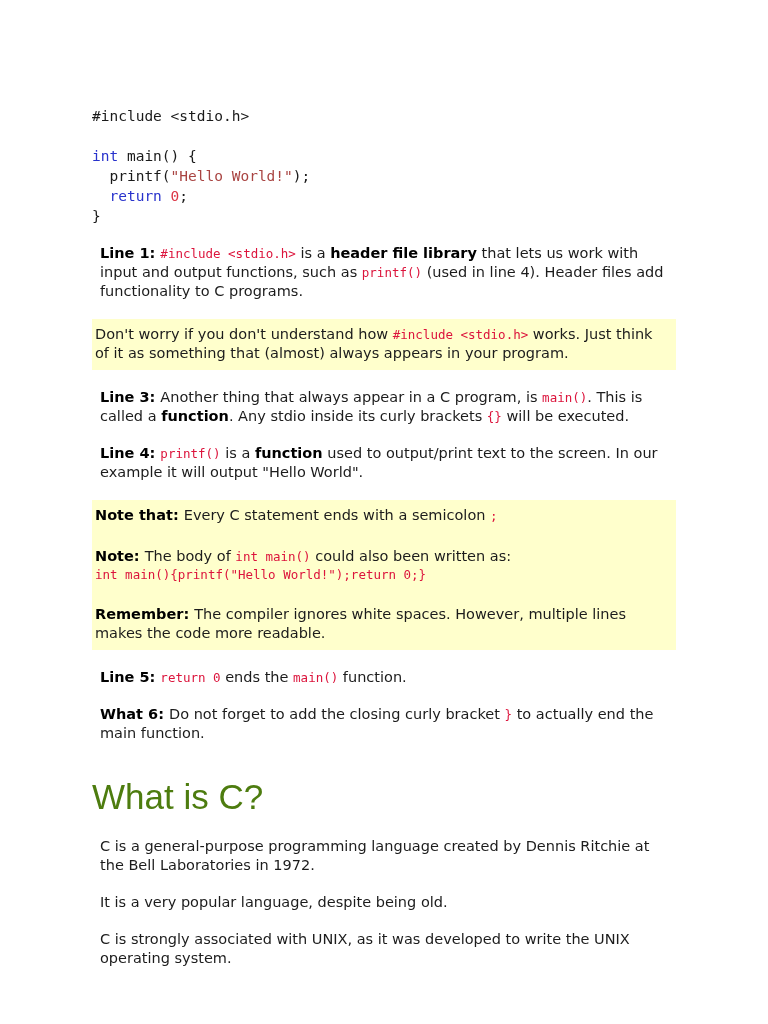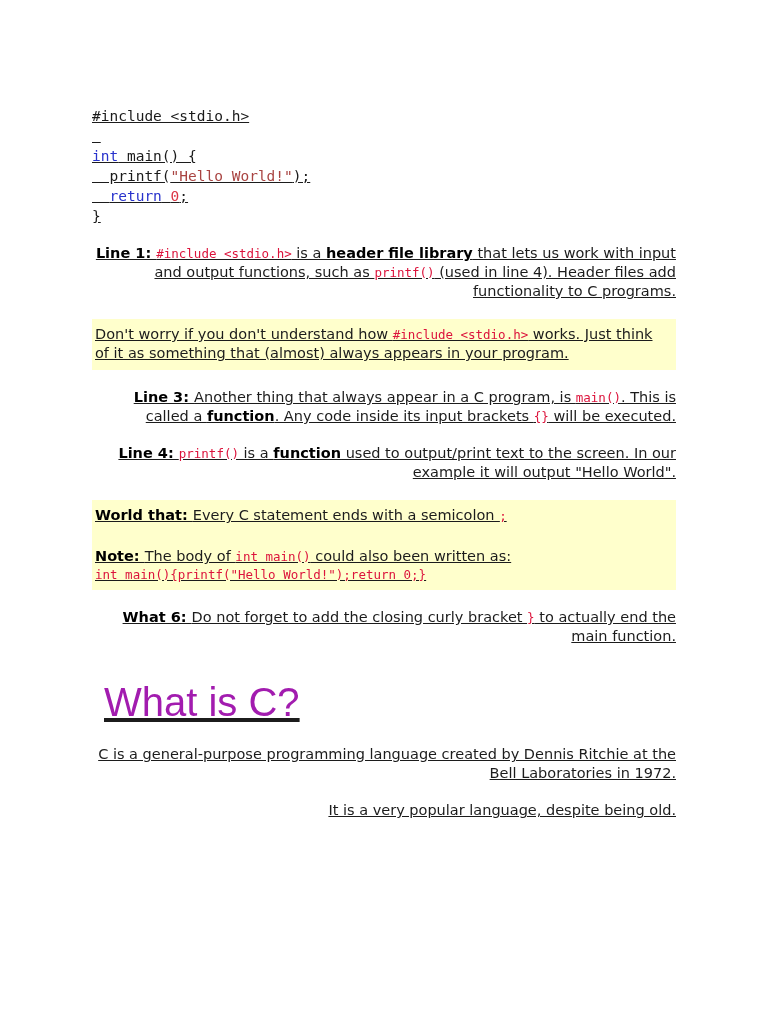--- a/index.html
+++ b/index.html
@@ -17,41 +17,39 @@
     height: 1024px;
     background: #ffffff;
     font-family: "DejaVu Sans", sans-serif;
     color: var(--c-text);
     overflow: hidden;
   }
   .page {
     width: 768px;
     height: 1024px;
     padding: 106px 92px 40px 92px;
-    text-decoration: underline;
   }
   
   .code-block {
     font-family: "DejaVu Sans Mono", monospace;
     font-size: 14.5px;
     line-height: 20px;
     color: #1a1a1a;
     margin: 0 0 14px 0;
     white-space: pre;
   }
   .tok-plain   { color: #1a1a1a; }
   .tok-keyword { color: var(--c-keyword); }
   .tok-string  { color: var(--c-string); }
   .tok-number  { color: var(--c-number); }
   
   .para {
     font-size: 14.5px;
     line-height: 19px;
-    margin: 18px 0;
-    text-align: right;
+    margin: 18px 8px;
   }
   .b { font-weight: bold; color: #000; }
   .codespan {
     font-family: "DejaVu Sans Mono", monospace;
     font-size: 12.5px;
     color: var(--c-codespan);
   }
   
   .note {
     background: var(--note-bg);
@@ -67,41 +65,44 @@
     font-size: 12.5px;
     line-height: 17px;
     color: var(--c-codespan);
     white-space: pre;
   }
   .gap { margin-top: 22px; }
   
   h1 {
     font-family: "Liberation Sans", sans-serif;
     font-weight: 400;
-    font-size: 40px;
-    color: #a21caf;
-    margin: 34px 0 20px 12px;
+    font-size: 35px;
+    color: #4d7c0f;
+    margin: 34px 0 20px 0;
     letter-spacing: 0;
   }
 </style>
 </head>
 <body>
 
 <div class="page">
   <div class="code-block"><div><span class="tok-plain">#include &lt;stdio.h&gt;</span></div><div>&nbsp;</div><div><span class="tok-keyword">int</span><span class="tok-plain"> main() {</span></div><div><span class="tok-plain">  printf(</span><span class="tok-string">"Hello World!"</span><span class="tok-plain">);</span></div><div><span class="tok-plain">  </span><span class="tok-keyword">return</span><span class="tok-plain"> </span><span class="tok-number">0</span><span class="tok-plain">;</span></div><div><span class="tok-plain">}</span></div></div>
   <div>
       <div class="para"><span class="b">Line 1: </span><span class="codespan">#include &lt;stdio.h&gt;</span><span> is a </span><span class="b">header file library</span><span> that lets us work with input and output functions, such as </span><span class="codespan">printf()</span><span> (used in line 4). Header files add functionality to C programs.</span></div>
       <div class="note">
         <div class="note-para"><span>Don't worry if you don't understand how </span><span class="codespan">#include &lt;stdio.h&gt;</span><span> works. Just think of it as something that (almost) always appears in your program.</span></div>
       </div>
-      <div class="para"><span class="b">Line 3: </span><span>Another thing that always appear in a C program, is </span><span class="codespan">main()</span><span>. This is called a </span><span class="b">function</span><span>. Any code inside its input brackets </span><span class="codespan">{}</span><span> will be executed.</span></div>
+      <div class="para"><span class="b">Line 3: </span><span>Another thing that always appear in a C program, is </span><span class="codespan">main()</span><span>. This is called a </span><span class="b">function</span><span>. Any stdio inside its curly brackets </span><span class="codespan">{}</span><span> will be executed.</span></div>
       <div class="para"><span class="b">Line 4: </span><span class="codespan">printf()</span><span> is a </span><span class="b">function</span><span> used to output/print text to the screen. In our example it will output "Hello World".</span></div>
       <div class="note">
-        <div class="note-para"><span class="b">World that: </span><span>Every C statement ends with a semicolon </span><span class="codespan">;</span></div>
+        <div class="note-para"><span class="b">Note that: </span><span>Every C statement ends with a semicolon </span><span class="codespan">;</span></div>
         <div class="note-para gap"><span class="b">Note: </span><span>The body of </span><span class="codespan">int main()</span><span> could also been written as:</span></div>
         <div class="note-code">int main(){printf("Hello World!");return 0;}</div>
+        <div class="note-para gap"><span class="b">Remember: </span><span>The compiler ignores white spaces. However, multiple lines makes the code more readable.</span></div>
       </div>
+      <div class="para"><span class="b">Line 5: </span><span class="codespan">return 0</span><span> ends the </span><span class="codespan">main()</span><span> function.</span></div>
       <div class="para"><span class="b">What 6: </span><span>Do not forget to add the closing curly bracket </span><span class="codespan">}</span><span> to actually end the main function.</span></div>
       <h1>What is C?</h1>
       <div class="para"><span>C is a general-purpose programming language created by Dennis Ritchie at the Bell Laboratories in 1972.</span></div>
       <div class="para"><span>It is a very popular language, despite being old.</span></div>
+      <div class="para"><span>C is strongly associated with UNIX, as it was developed to write the UNIX operating system.</span></div>
     </div>
 </div>
 
 </body></html>

